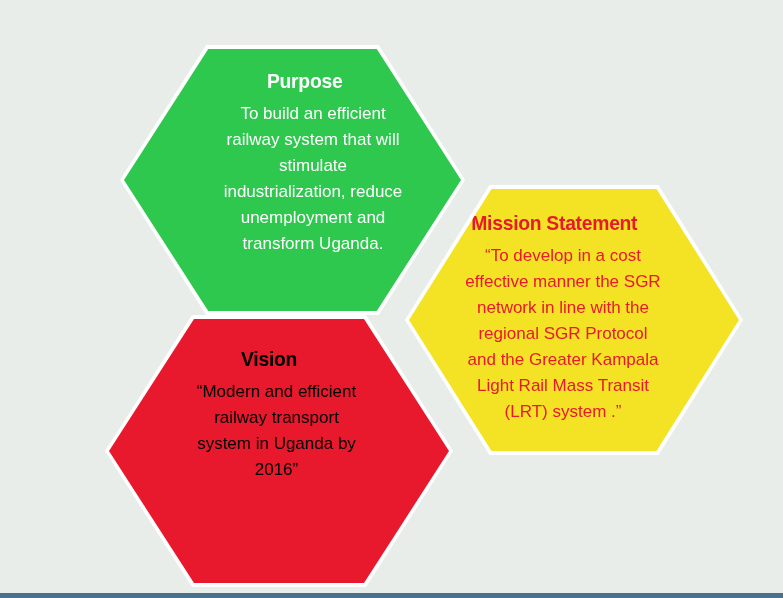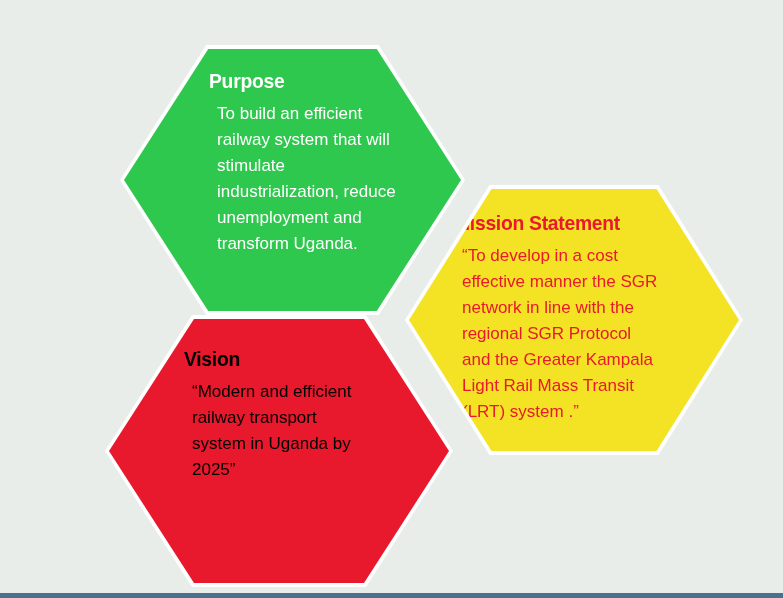--- a/index.html
+++ b/index.html
@@ -10,20 +10,21 @@
     width: 783px;
     height: 598px;
     position: relative;
     overflow: hidden;
     font-family: "Liberation Sans", sans-serif;
     background: #e9ede9;
   }
   .canvas {
     position: absolute;
     inset: 0;
+    text-align: center;
   }
   .hex {
     position: absolute;
     clip-path: polygon(25% 0%, 75% 0%, 100% 50%, 75% 100%, 25% 100%, 0% 50%);
     background: #ffffff; 
   }
   .hex-inner {
     position: absolute;
     inset: 4px;
     clip-path: polygon(25% 0%, 75% 0%, 100% 50%, 75% 100%, 25% 100%, 0% 50%);
@@ -96,20 +97,20 @@
         <h2 class="hex-title">Mission Statement</h2>
         <p class="hex-body">“To develop in a cost effective manner the SGR network in line with the regional SGR Protocol and the Greater Kampala Light Rail Mass Transit (LRT) system .”</p>
       </div>
     </div>
   </div>
 
   <div class="hex" id="hex-vision">
     <div class="hex-inner" style="background: rgb(232, 25, 44); color: #000000;">
       <div class="hex-content">
         <h2 class="hex-title">Vision</h2>
-        <p class="hex-body">“Modern and efficient railway transport system in Uganda by 2025”</p>
+        <p class="hex-body">“Modern and efficient railway transport system in Uganda by 2016”</p>
       </div>
     </div>
   </div>
 
   <div class="bottom-edge" style="background: rgb(73, 112, 140);"></div>
 
 </div>
 
 </body></html>

